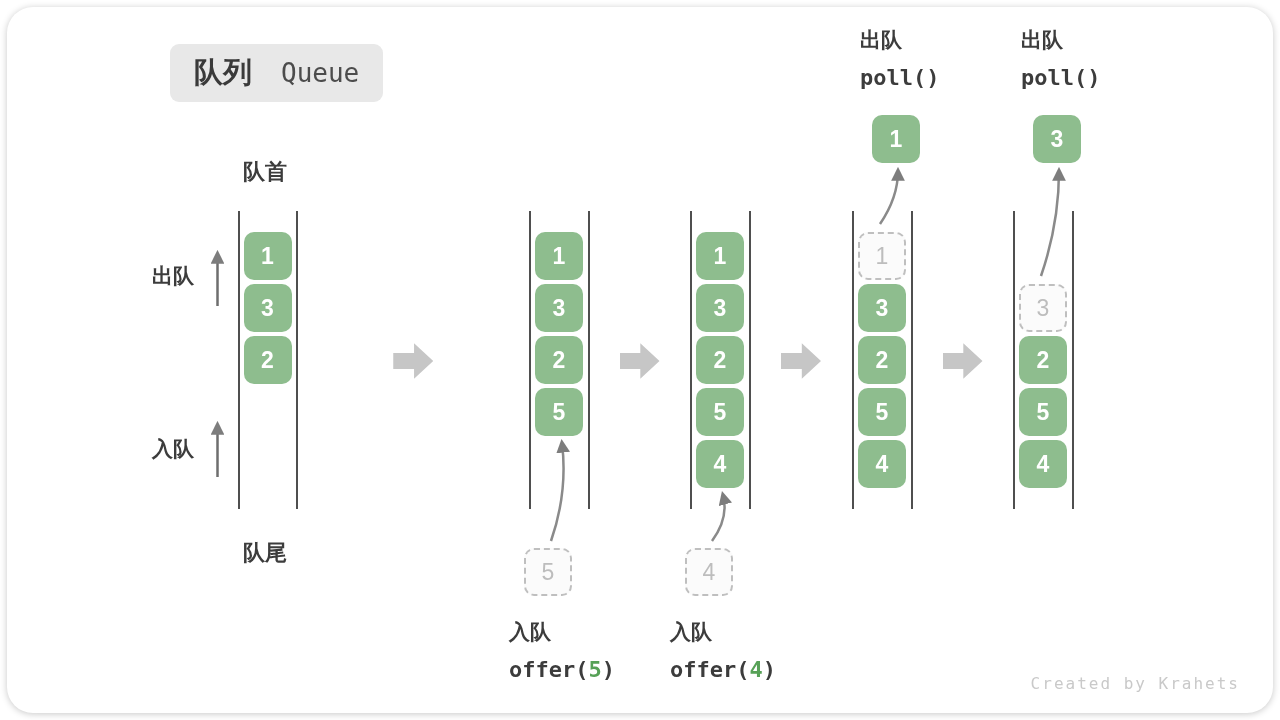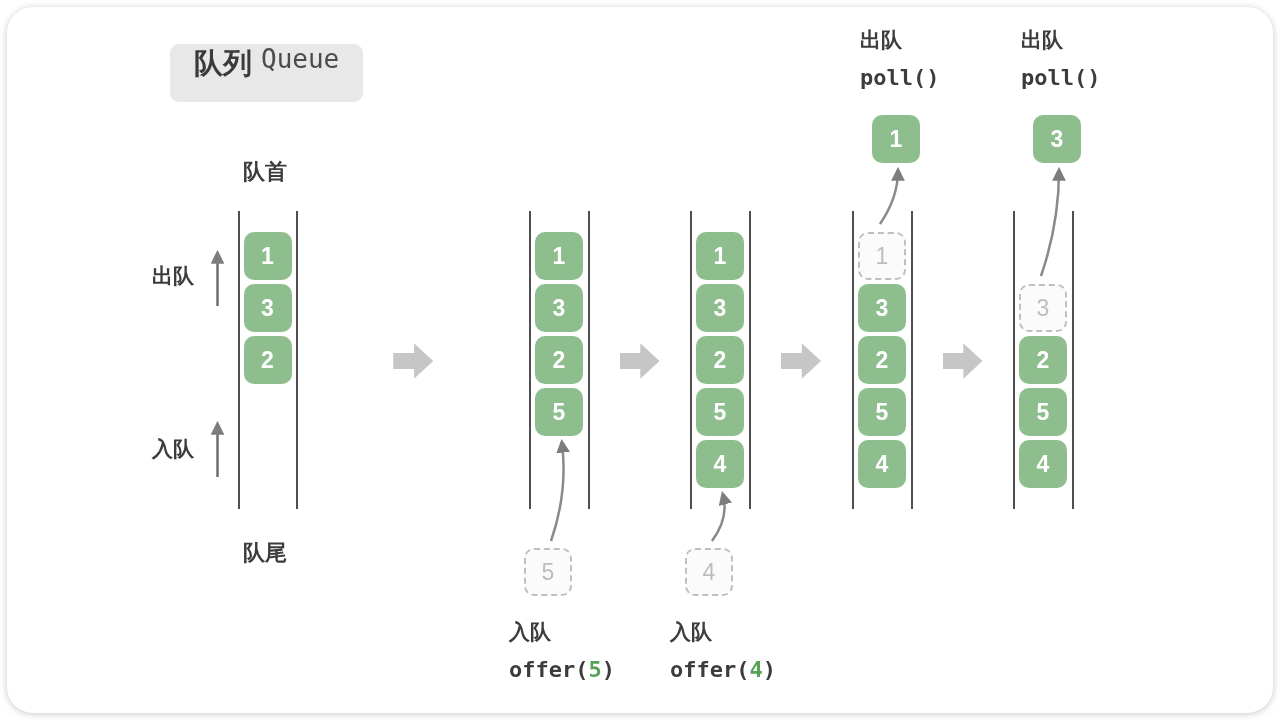--- a/index.html
+++ b/index.html
@@ -3,21 +3,21 @@
 <meta charset="utf-8">
 <style>
   html,body{margin:0;padding:0;background:#ffffff;}
   #stage{position:relative;width:1280px;height:720px;overflow:hidden;
          font-family:"Liberation Sans","DejaVu Sans",sans-serif;}
   #card{position:absolute;left:7px;top:7px;right:7px;bottom:7px;
         background:#ffffff;border-radius:26px;
         box-shadow:0 1px 7px rgba(0,0,0,0.22);}
   
   #badge{position:absolute;left:170px;top:44px;height:58px;padding:0 24px;
-         background:#e8e8e8;border-radius:9px;display:flex;gap:9px;}
+         background:#e8e8e8;border-radius:9px;display:flex;align-items:center;gap:29px;}
   #badge .zh{font-weight:700;font-size:29px;color:#3a3a3a;}
   #badge .en{font-family:"DejaVu Sans Mono","Liberation Mono",monospace;
              font-size:26px;color:#4c4c4c;}
   
   .side-label{position:absolute;font-weight:700;font-size:22px;color:#3c3c3c;white-space:nowrap;}
   
   .wall{position:absolute;width:2px;background:#4f4f4f;}
   .cell{position:absolute;width:48px;height:48px;border-radius:10px;
         display:flex;align-items:center;justify-content:center;
         font-weight:700;font-size:23px;box-sizing:border-box;}
@@ -118,13 +118,14 @@
       </marker>
     </defs>
     <line x1="217.5" y1="306" x2="217.5" y2="254" marker-end="url(#ah)"></line>
     <line x1="217.5" y1="477" x2="217.5" y2="425" marker-end="url(#ah)"></line>
   <path d="M 551 541 Q 568 492 562 443" class="curve" marker-end="url(#ah)"></path>
       <path d="M 712 541 Q 729 518 723 495" class="curve" marker-end="url(#ah)"></path>
       <path d="M 880 224 Q 898 197.5 898 171" class="curve" marker-end="url(#ah)"></path>
       <path d="M 1041 276 Q 1059 223.5 1059 171" class="curve" marker-end="url(#ah)"></path>
     </svg>
 
+  <div id="watermark">Created by Krahets</div>
 </div>
 
 </body></html>

